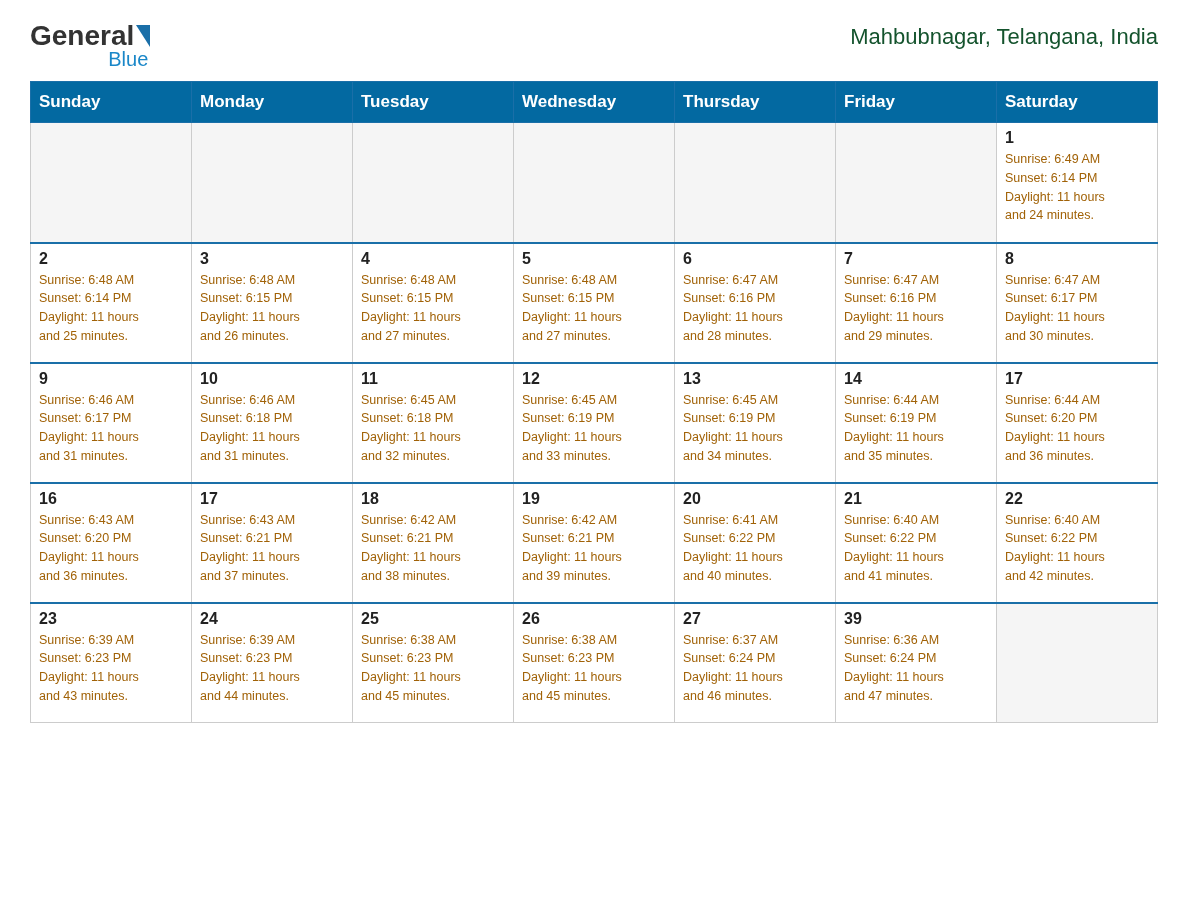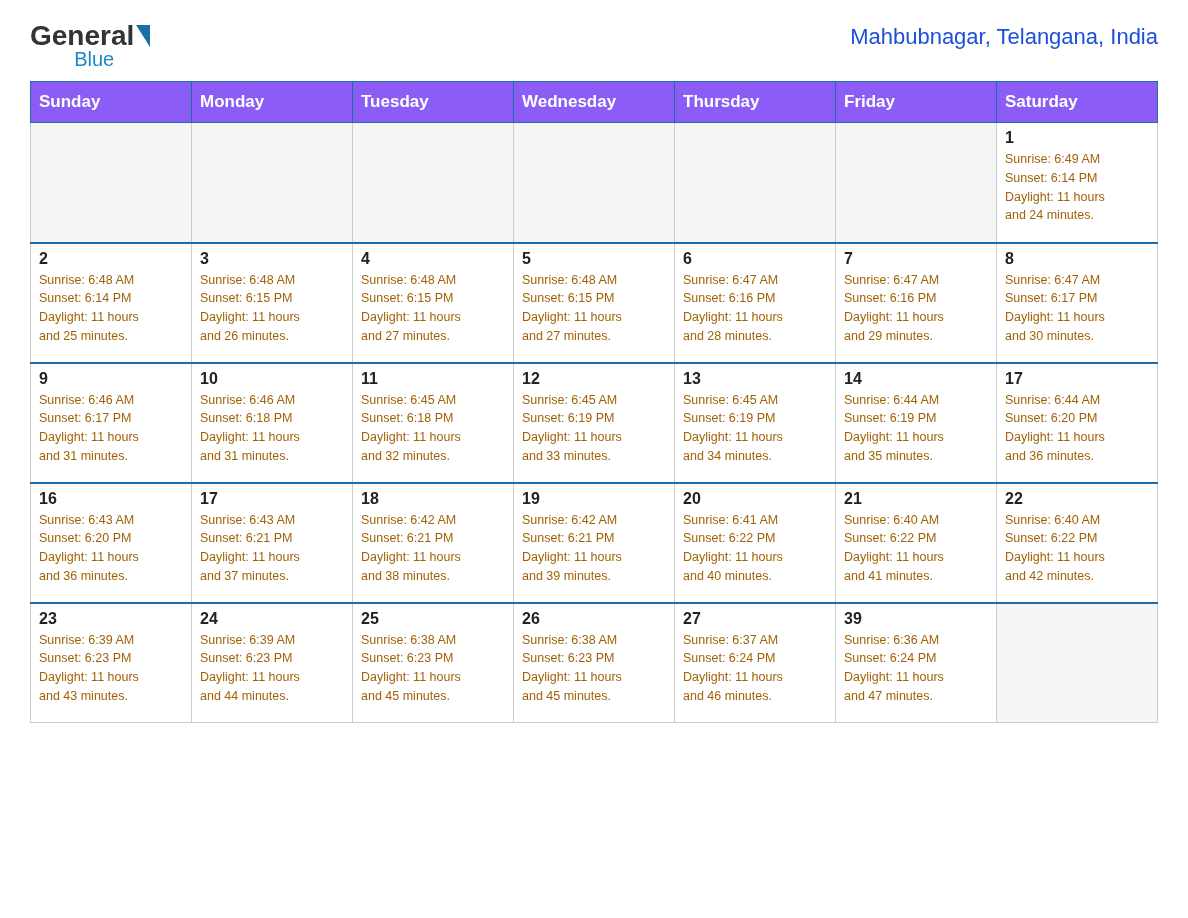--- a/index.html
+++ b/index.html
@@ -12,21 +12,21 @@
     }
     .header {
       display: flex;
       justify-content: space-between;
       align-items: flex-start;
       margin-bottom: 10px;
     }
     .logo {
       display: flex;
       flex-direction: column;
-      align-items: center;
+      align-items: flex-end;
     }
     .logo-text {
       display: flex;
       align-items: center;
     }
     .logo-general {
       font-size: 28px;
       font-weight: bold;
       color: #333;
     }
@@ -54,31 +54,31 @@
       text-align: right;
     }
     .calendar-title {
       font-size: 52px;
       font-weight: bold;
       color: #222;
       line-height: 1.1;
     }
     .calendar-subtitle {
       font-size: 22px;
-      color: #1d4ed8;
+      color: #14532d;
       margin-top: 4px;
     }
     .calendar-table {
       width: 100%;
       border-collapse: collapse;
       table-layout: fixed;
       margin-top: 10px;
     }
     .calendar-table th {
-      background-color: #8b5cf6;
+      background-color: #0369a1;
       color: #fff;
       font-size: 17px;
       font-weight: bold;
       padding: 10px 8px;
       text-align: left;
       border: 1px solid #1a6fa8;
     }
     .calendar-table td {
       vertical-align: top;
       border: 1px solid #ccc;

